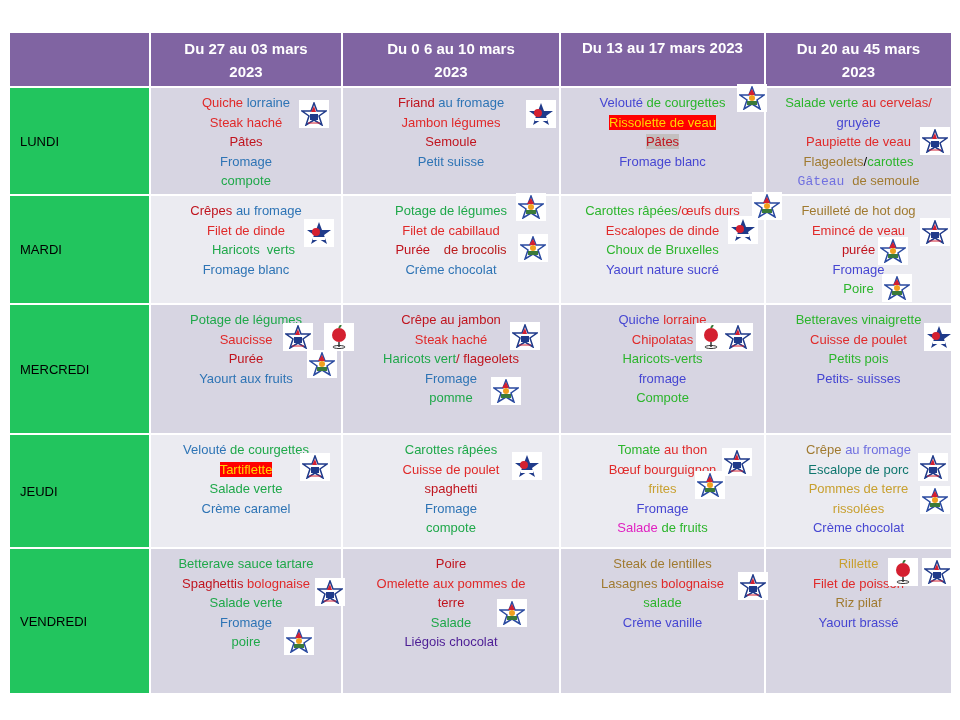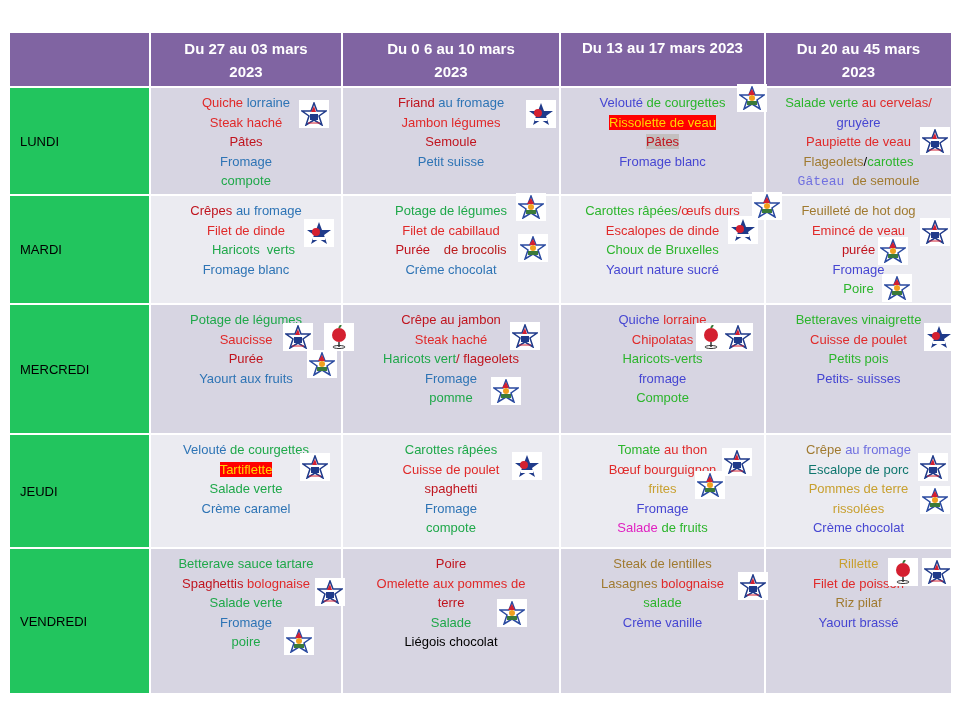--- a/index.html
+++ b/index.html
@@ -174,21 +174,21 @@
           <span class="line"><span class="seg" style="color: rgb(192, 20, 30); white-space: pre;">Spaghettis </span><span class="seg" style="color: rgb(224, 42, 42); white-space: pre;">bolognaise</span></span>
           <span class="line"><span class="seg" style="color: rgb(31, 168, 74); white-space: pre;">Salade verte</span></span>
           <span class="line"><span class="seg" style="color: rgb(46, 116, 181); white-space: pre;">Fromage</span></span>
           <span class="line"><span class="seg" style="color: rgb(31, 168, 74); white-space: pre;">poire</span></span>
         </td>
         <td class="cell">
           <span class="line"><span class="seg" style="color: rgb(192, 20, 30); white-space: pre;">Poire</span></span>
           <span class="line"><span class="seg" style="color: rgb(224, 42, 42); white-space: pre; text-align: right;">Omelette aux pommes de</span></span>
           <span class="line"><span class="seg" style="color: rgb(192, 20, 30); white-space: pre;">terre</span></span>
           <span class="line"><span class="seg" style="color: rgb(31, 168, 74); white-space: pre;">Salade</span></span>
-          <span class="line"><span class="seg" style="color: #000000; white-space: pre;">Liégois chocolat</span></span>
+          <span class="line"><span class="seg" style="color: #4c1d95; white-space: pre;">Liégois chocolat</span></span>
         </td>
         <td class="cell">
           <span class="line"><span class="seg" style="color: rgb(160, 122, 48); white-space: pre;">Steak de lentilles</span></span>
           <span class="line"><span class="seg" style="color: rgb(160, 122, 48); white-space: pre;">Lasagnes </span><span class="seg" style="color: rgb(224, 42, 42); white-space: pre;">bolognaise</span></span>
           <span class="line"><span class="seg" style="color: rgb(44, 181, 44); white-space: pre;">salade</span></span>
           <span class="line"><span class="seg" style="color: rgb(70, 70, 210); white-space: pre;">Crème vanille</span></span>
         </td>
         <td class="cell">
           <span class="line"><span class="seg" style="color: rgb(200, 160, 48); white-space: pre;">Rillette</span></span>
           <span class="line"><span class="seg" style="color: rgb(224, 42, 42); white-space: pre;">Filet de poisson</span></span>

